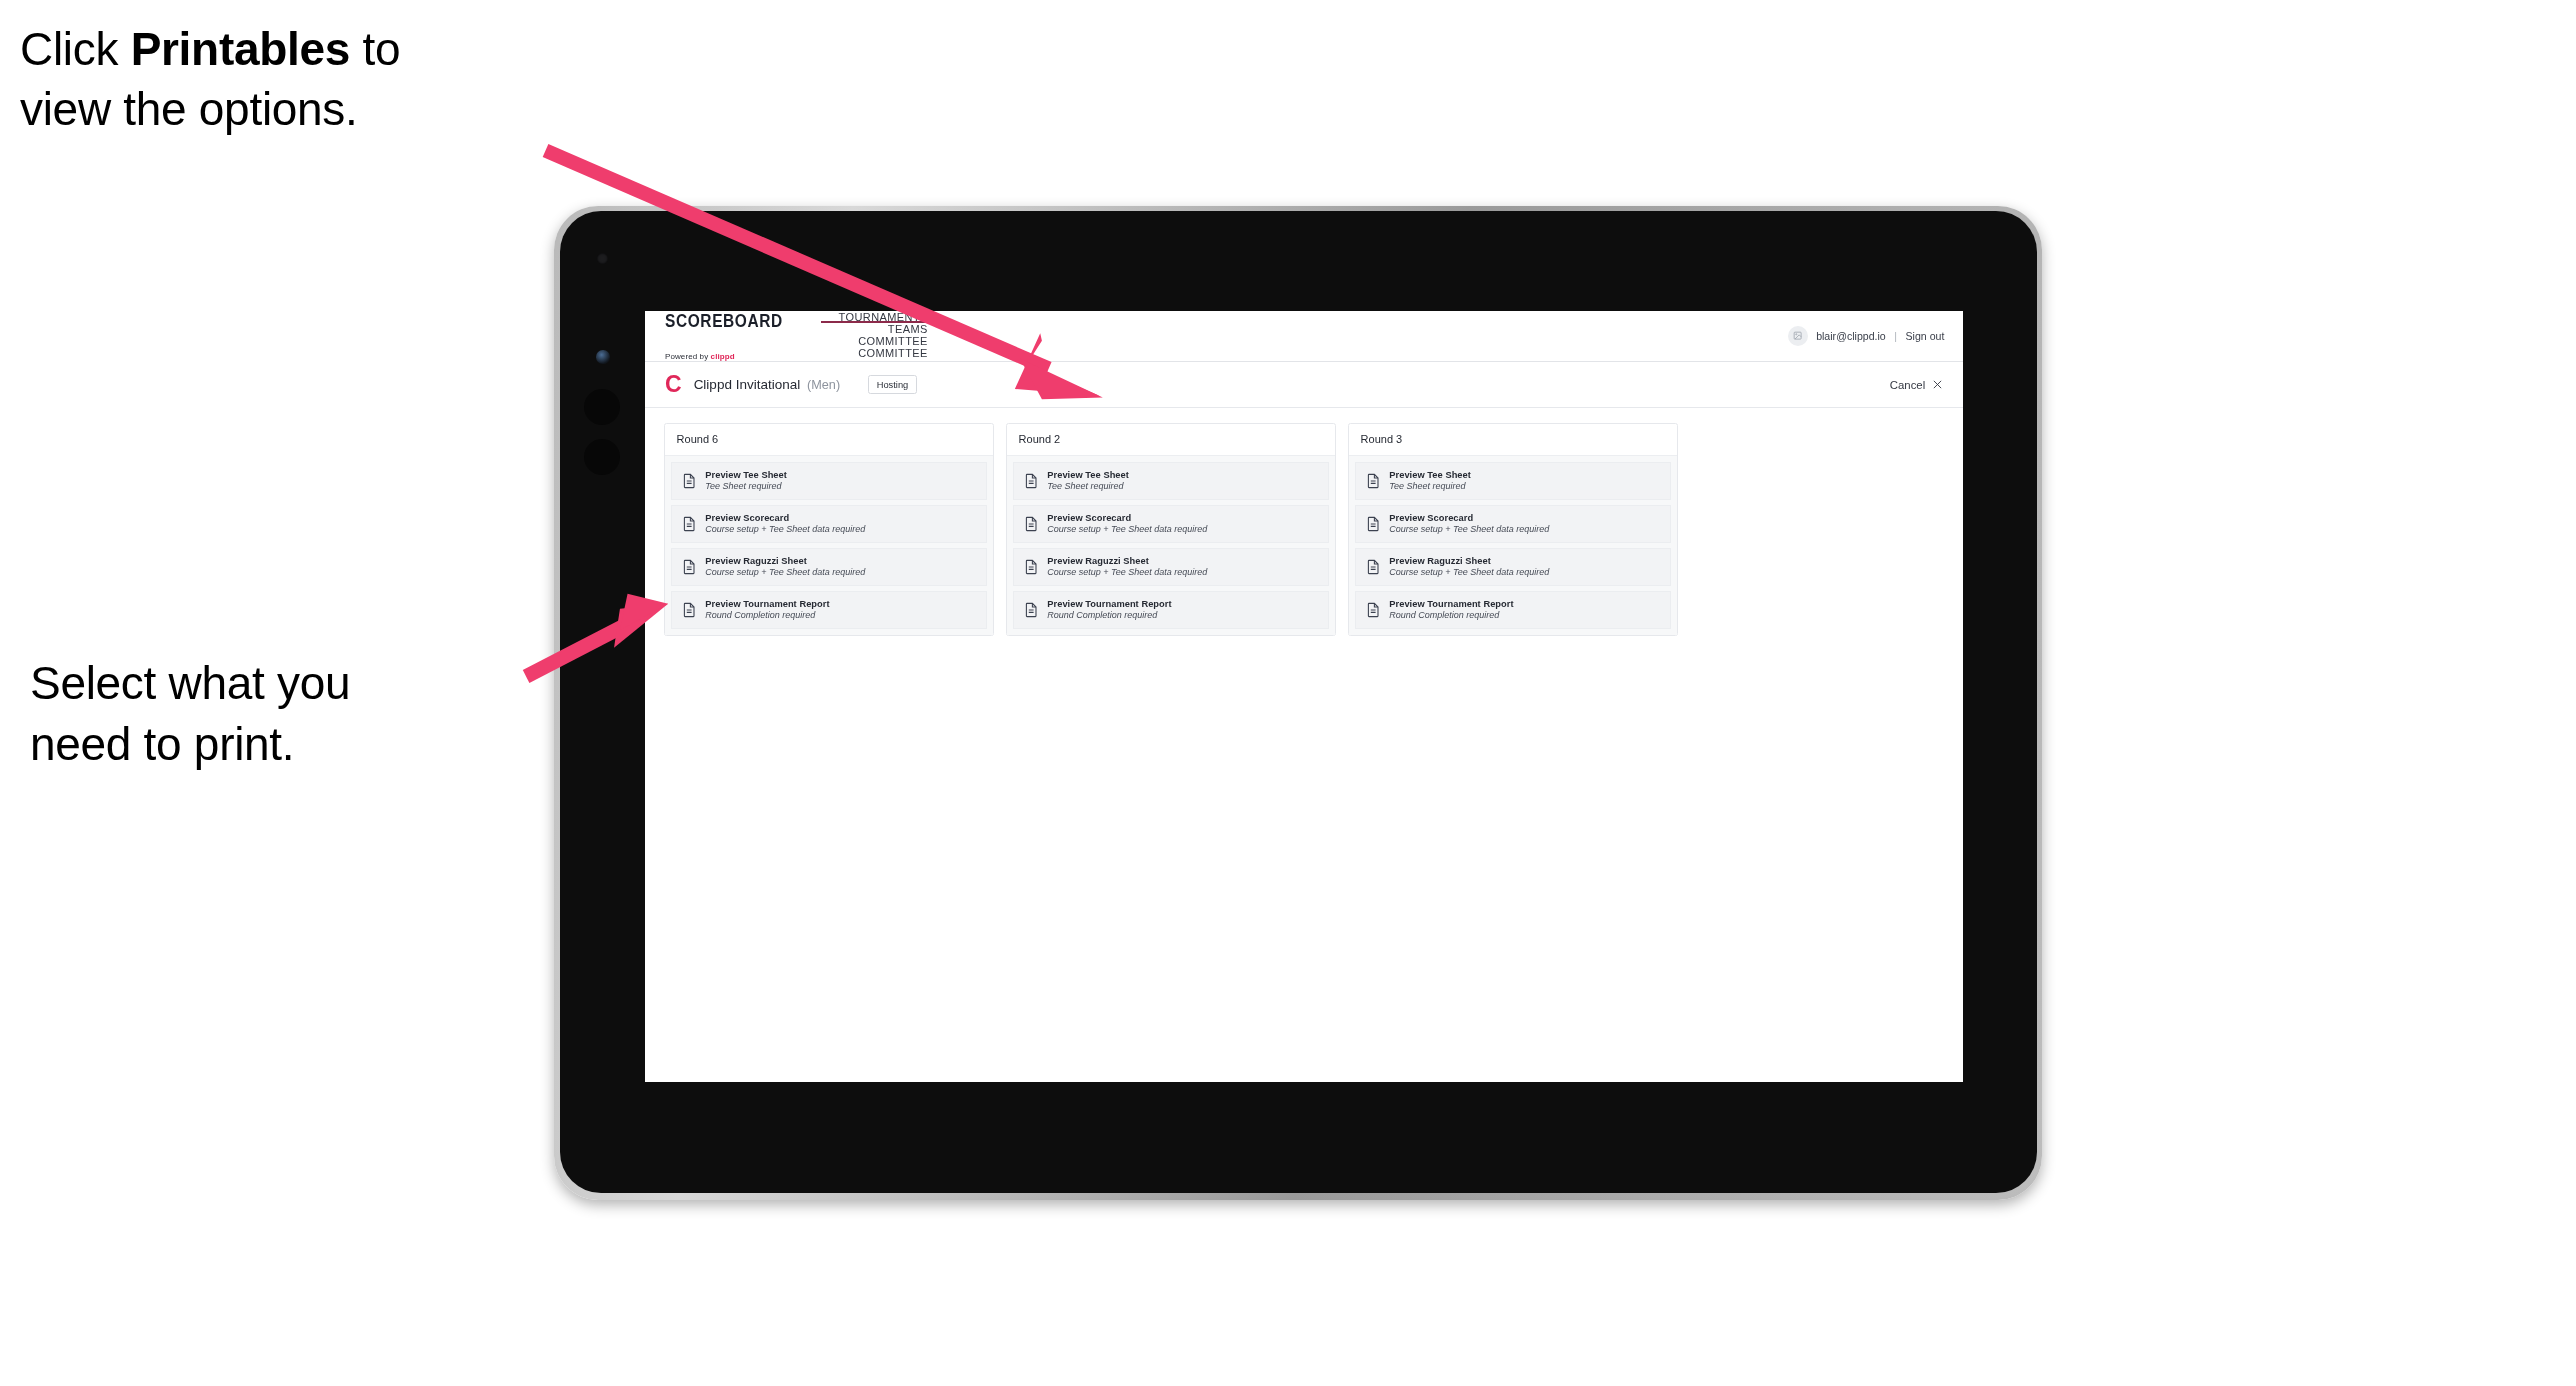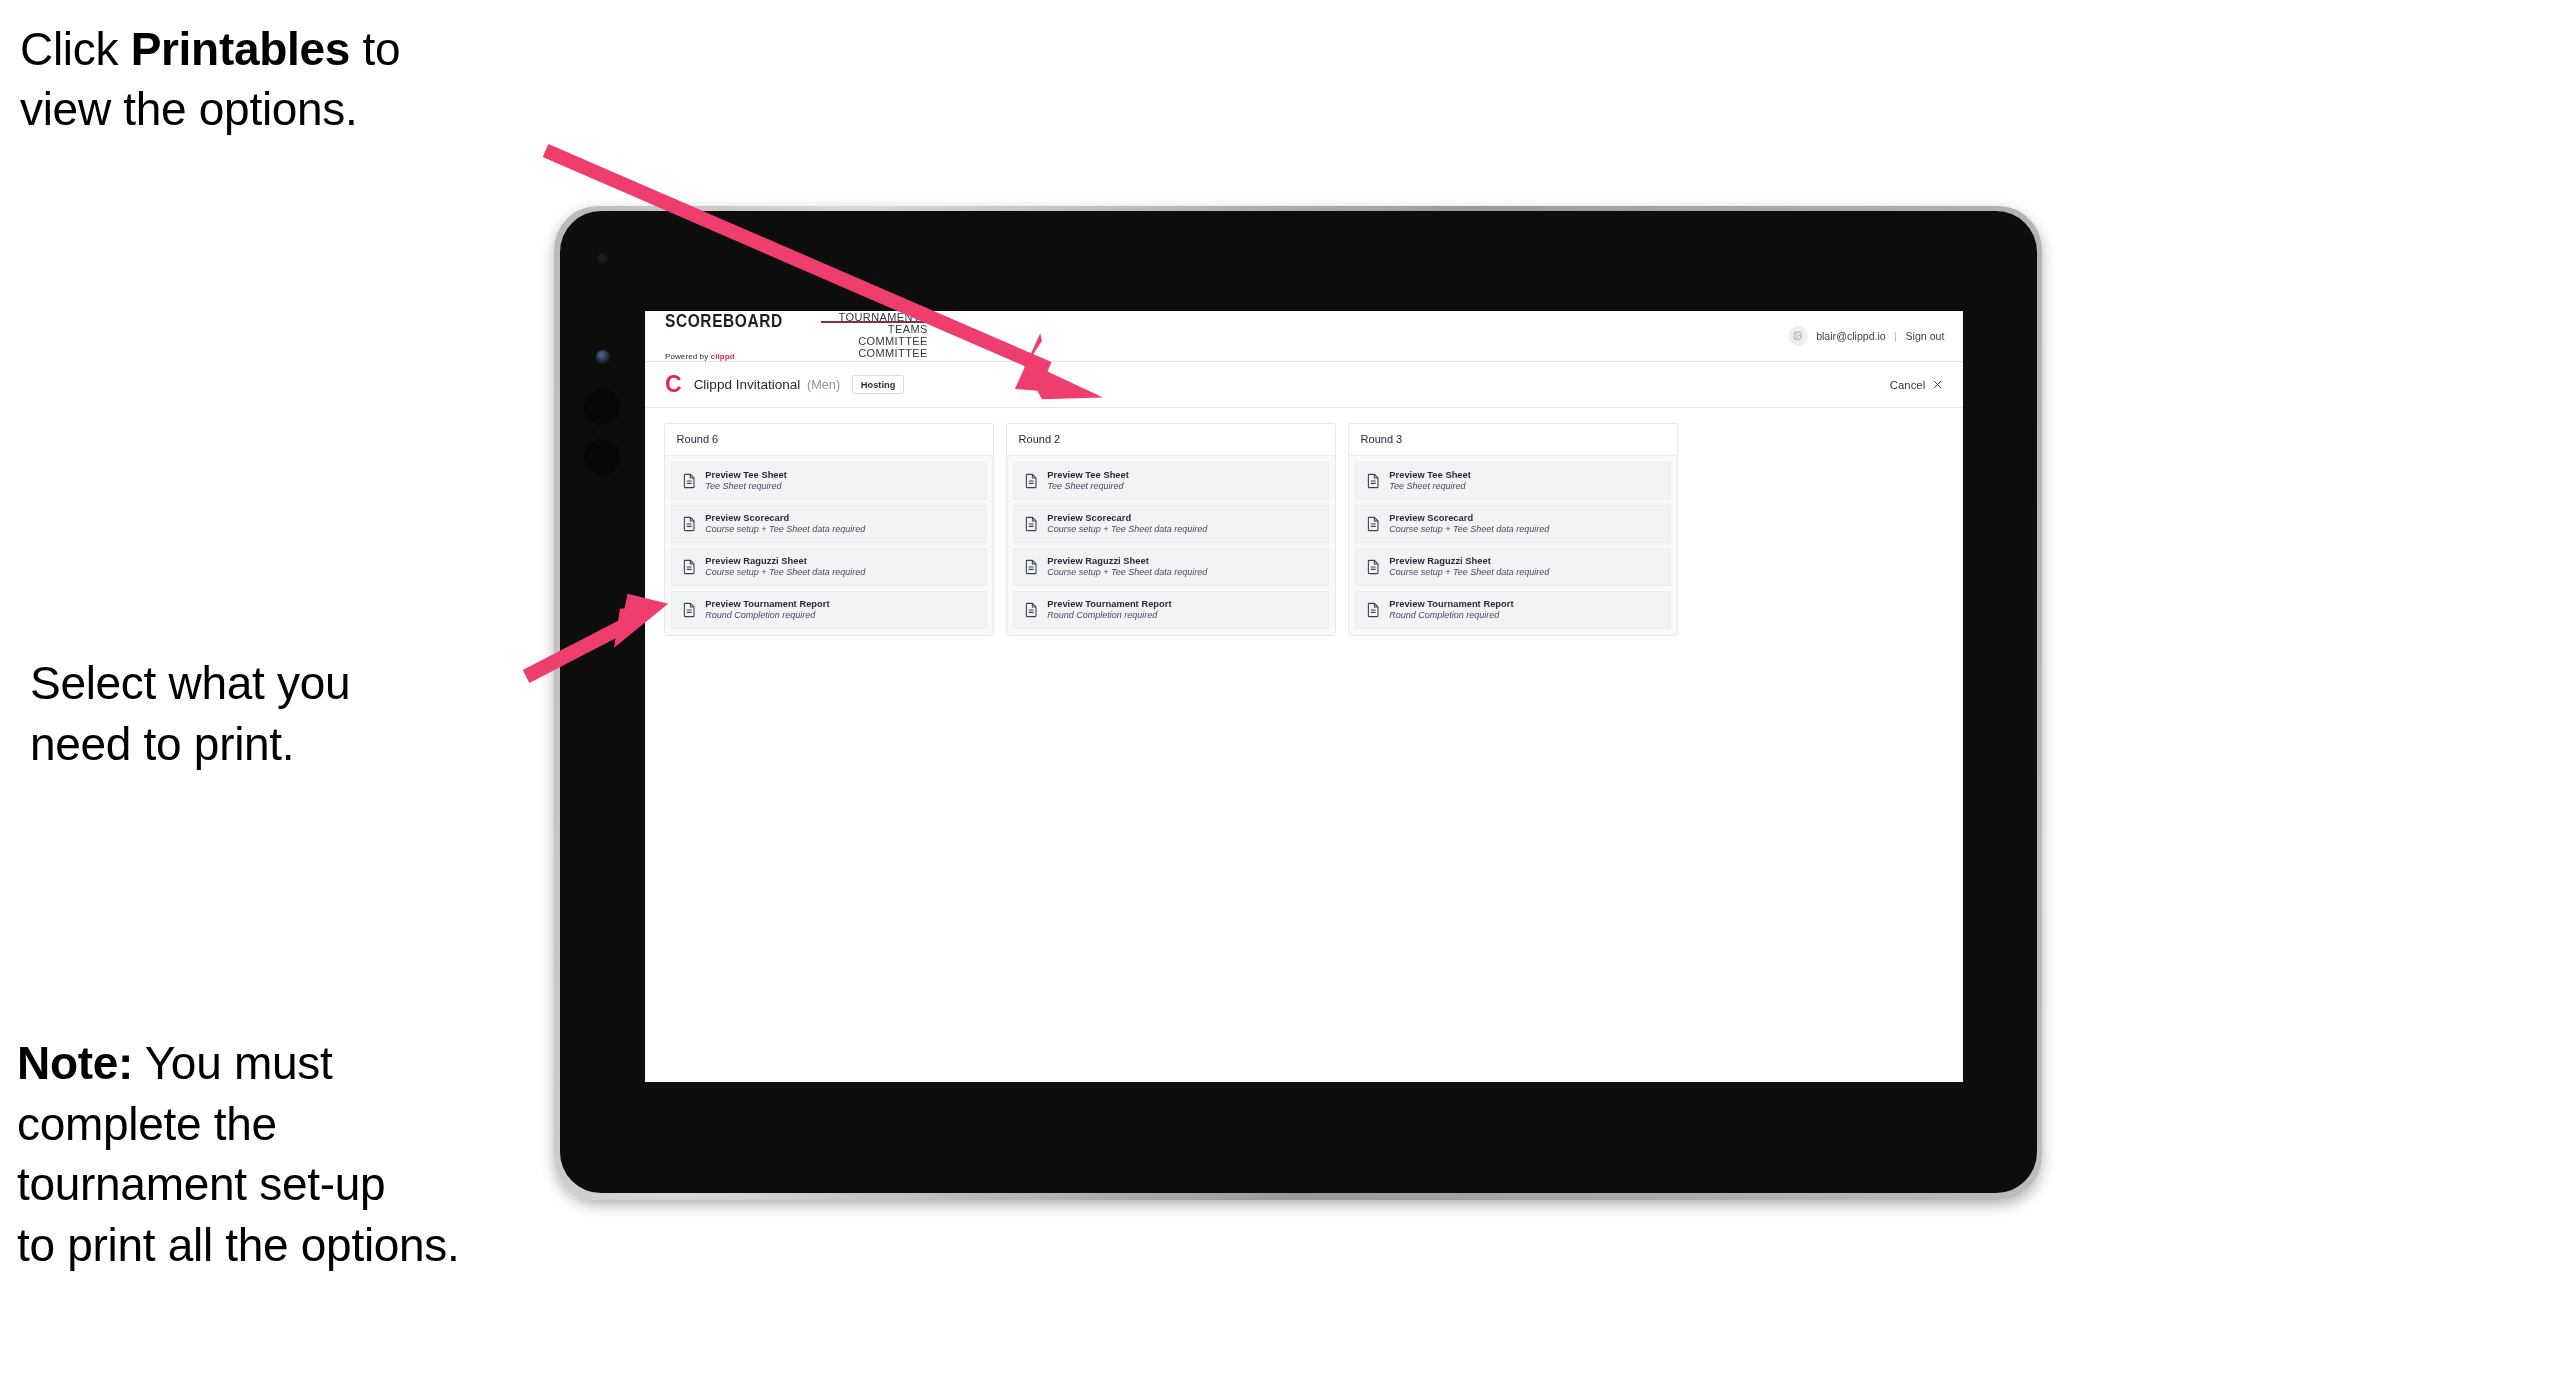--- a/index.html
+++ b/index.html
@@ -108,22 +108,22 @@
 
   .subbar {
     height: 46px; display: flex; align-items: center; padding: 0 20px;
     border-bottom: 0.8px solid #e6e8ec; background: #fff;
   }
   .c-logo { font-size: 23px; font-weight: 700; color: #e0285a; line-height: 1; margin-right: 12px;
             font-family: "Liberation Sans", sans-serif; }
   .t-name { font-size: 13.5px; color: #262a33; }
   .t-gender { font-size: 12.7px; color: #8e949e; margin-left: 6.8px; }
   .hosting {
-    margin-left: 12px; border: 0.8px solid #d6d9de; border-radius: 2.5px;
-    padding: 3.4px 7.6px; font-size: 9.3px; font-weight: 700; color: #2b2f38;
+    margin-left: 28px; border: 0.8px solid #d6d9de; border-radius: 2.5px;
+    padding: 3.4px 7.6px; font-size: 9.3px; font-weight: 400; color: #2b2f38;
   }
   .cancel { margin-left: auto; display: flex; align-items: center; gap: 6.8px; font-size: 11.4px; color: #343842; cursor: pointer; }
 
   .tabbar {
     height: 30px; background: #2f3a4e; display: flex; align-items: center; padding: 0 12px; gap: 1.7px;
   }
   .tab {
     font-size: 10px; color: #d5d9e0; padding: 5px 10px; border-radius: 3.4px; cursor: pointer; white-space: nowrap;
   }
   .tab.active { background: #ffffff; color: #1c2230; font-weight: 600; }
@@ -153,24 +153,20 @@
 <body>
 
 <div id="root">
 
   <div class="annotation ann-1"><span>Click </span><b>Printables</b><span> to
 view the options.</span></div>
 
   <div class="annotation ann-2">Select what you
  need to print.</div>
 
-  <div class="annotation ann-3"><b>Note:</b><span> You must
-complete the
-tournament set-up
-to print all the options.</span></div>
 
   <div class="tablet-outer">
     <div class="tablet-body">
       <div class="cam"></div>
       <div class="sensor"></div>
       <div class="btn-side btn-1"></div>
       <div class="btn-side btn-2"></div>
 
       <div class="tablet-screen">
         <div class="app">

